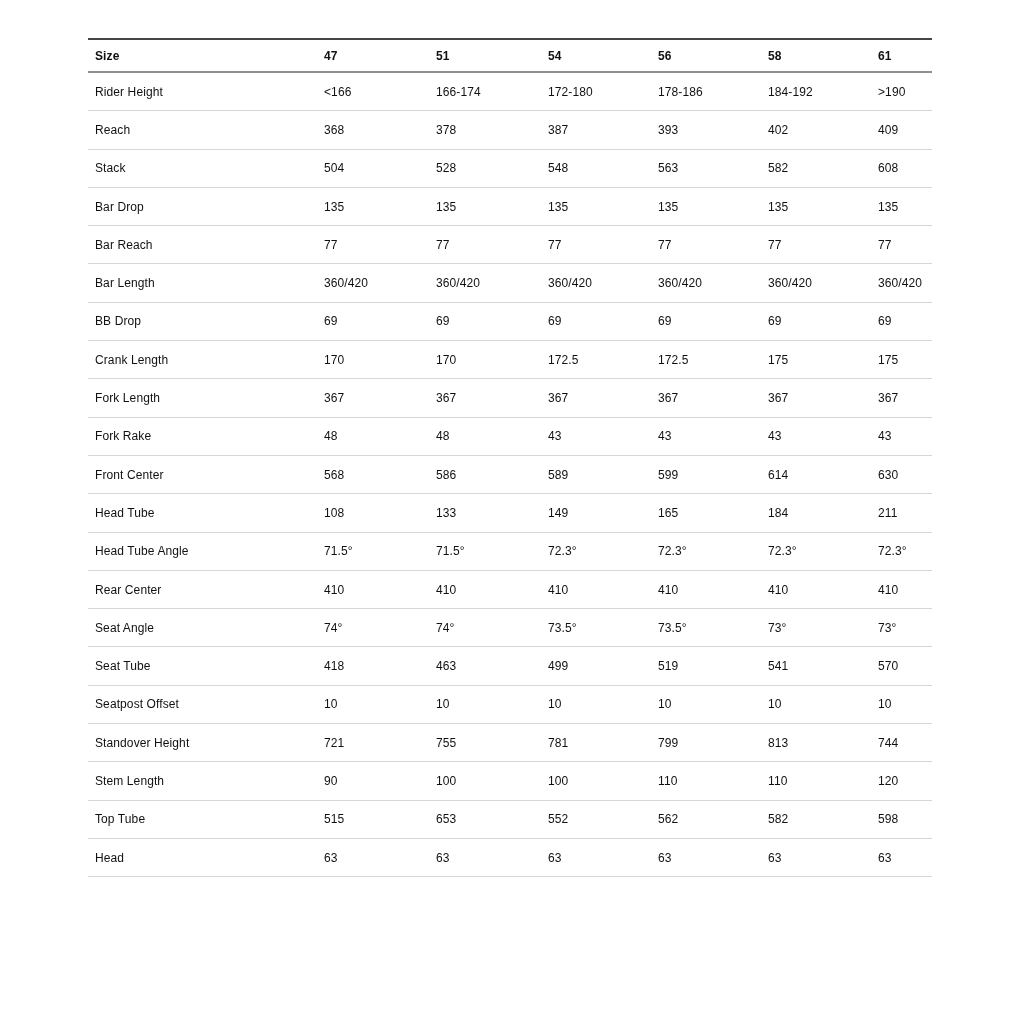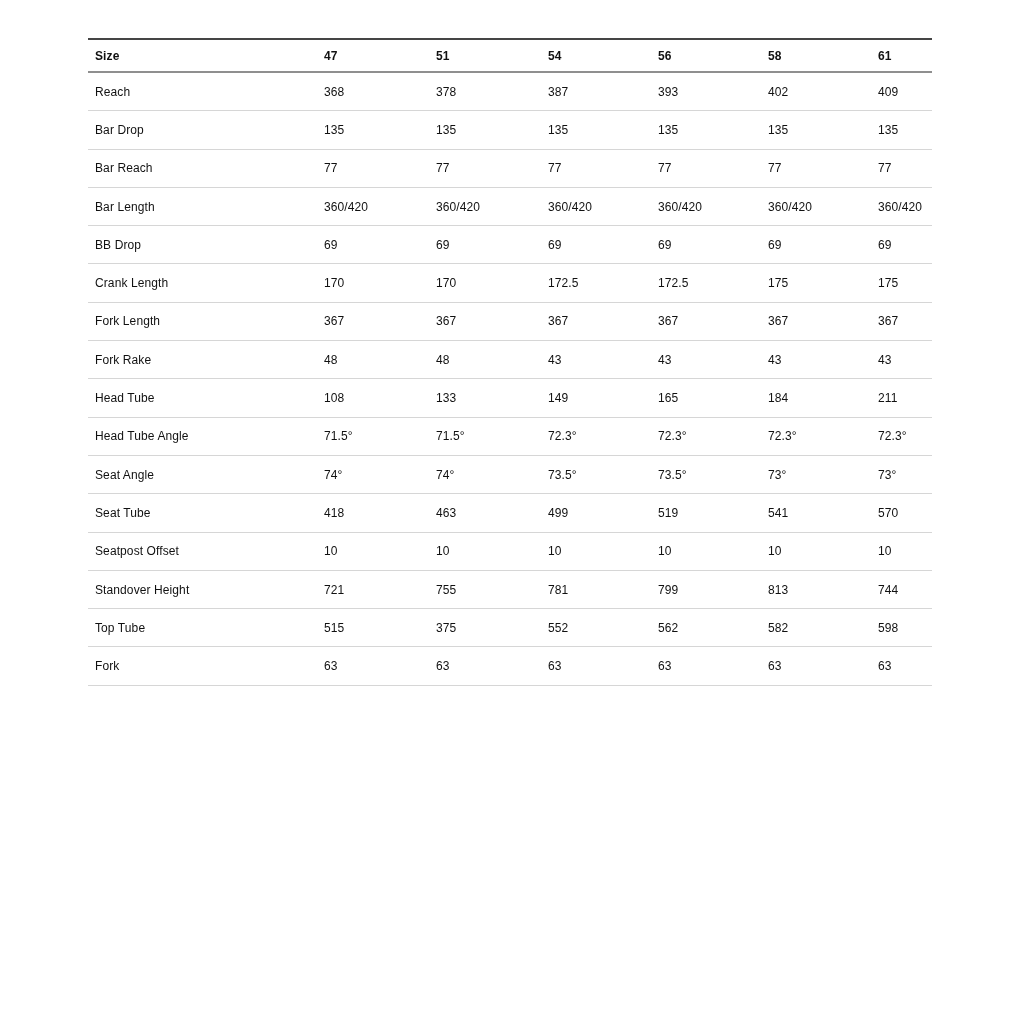--- a/index.html
+++ b/index.html
@@ -74,29 +74,47 @@
           <th>47</th>
           <th>51</th>
           <th>54</th>
           <th>56</th>
           <th>58</th>
           <th>61</th>
         </tr>
     </thead>
     <tbody>
         <tr>
+          <td class="label-cell">Rider Height</td>
+          <td>&lt;166</td>
+          <td>166-174</td>
+          <td>172-180</td>
+          <td>178-186</td>
+          <td>184-192</td>
+          <td>&gt;190</td>
+        </tr>
+        <tr>
           <td class="label-cell">Reach</td>
           <td>368</td>
           <td>378</td>
           <td>387</td>
           <td>393</td>
           <td>402</td>
           <td>409</td>
         </tr>
         <tr>
+          <td class="label-cell">Stack</td>
+          <td>504</td>
+          <td>528</td>
+          <td>548</td>
+          <td>563</td>
+          <td>582</td>
+          <td>608</td>
+        </tr>
+        <tr>
           <td class="label-cell">Bar Drop</td>
           <td>135</td>
           <td>135</td>
           <td>135</td>
           <td>135</td>
           <td>135</td>
           <td>135</td>
         </tr>
         <tr>
           <td class="label-cell">Bar Reach</td>
@@ -146,38 +164,56 @@
         <tr>
           <td class="label-cell">Fork Rake</td>
           <td>48</td>
           <td>48</td>
           <td>43</td>
           <td>43</td>
           <td>43</td>
           <td>43</td>
         </tr>
         <tr>
+          <td class="label-cell">Front Center</td>
+          <td>568</td>
+          <td>586</td>
+          <td>589</td>
+          <td>599</td>
+          <td>614</td>
+          <td>630</td>
+        </tr>
+        <tr>
           <td class="label-cell">Head Tube</td>
           <td>108</td>
           <td>133</td>
           <td>149</td>
           <td>165</td>
           <td>184</td>
           <td>211</td>
         </tr>
         <tr>
           <td class="label-cell">Head Tube Angle</td>
           <td>71.5°</td>
           <td>71.5°</td>
           <td>72.3°</td>
           <td>72.3°</td>
           <td>72.3°</td>
           <td>72.3°</td>
         </tr>
         <tr>
+          <td class="label-cell">Rear Center</td>
+          <td>410</td>
+          <td>410</td>
+          <td>410</td>
+          <td>410</td>
+          <td>410</td>
+          <td>410</td>
+        </tr>
+        <tr>
           <td class="label-cell">Seat Angle</td>
           <td>74°</td>
           <td>74°</td>
           <td>73.5°</td>
           <td>73.5°</td>
           <td>73°</td>
           <td>73°</td>
         </tr>
         <tr>
           <td class="label-cell">Seat Tube</td>
@@ -200,30 +236,39 @@
         <tr>
           <td class="label-cell">Standover Height</td>
           <td>721</td>
           <td>755</td>
           <td>781</td>
           <td>799</td>
           <td>813</td>
           <td>744</td>
         </tr>
         <tr>
+          <td class="label-cell">Stem Length</td>
+          <td>90</td>
+          <td>100</td>
+          <td>100</td>
+          <td>110</td>
+          <td>110</td>
+          <td>120</td>
+        </tr>
+        <tr>
           <td class="label-cell">Top Tube</td>
           <td>515</td>
-          <td>375</td>
+          <td>653</td>
           <td>552</td>
           <td>562</td>
           <td>582</td>
           <td>598</td>
         </tr>
         <tr>
-          <td class="label-cell">Fork</td>
+          <td class="label-cell">Head</td>
           <td>63</td>
           <td>63</td>
           <td>63</td>
           <td>63</td>
           <td>63</td>
           <td>63</td>
         </tr>
       </tbody>
   </table>
 </div>

